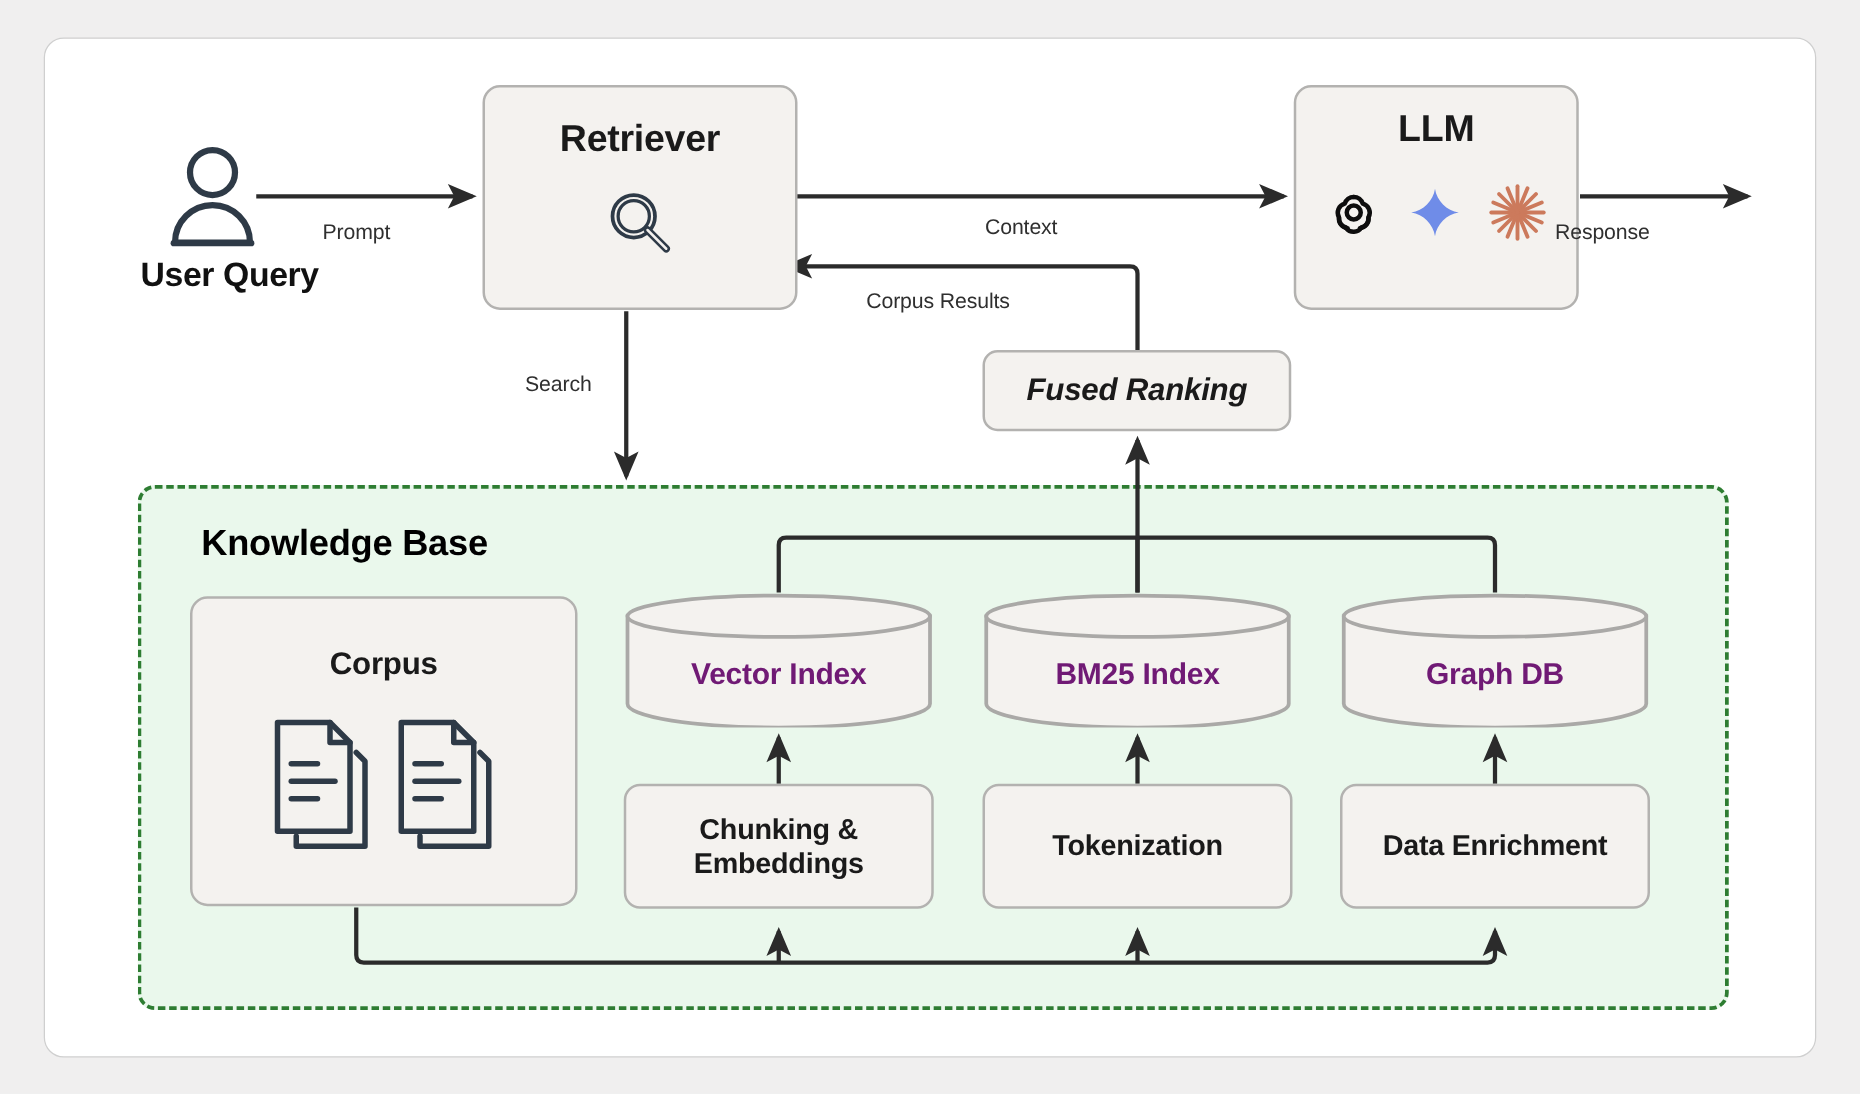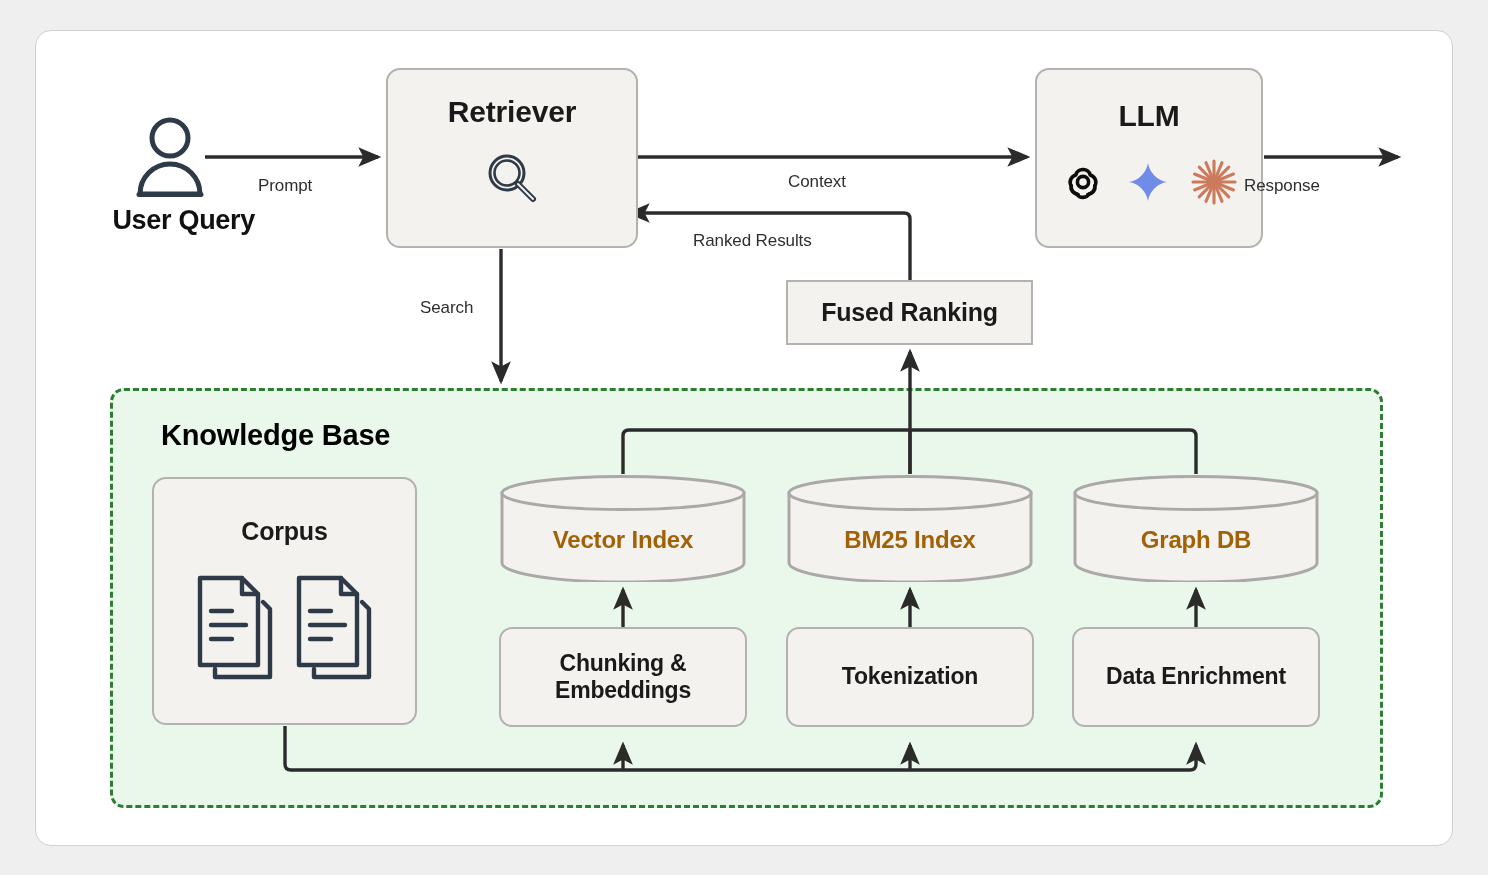--- a/index.html
+++ b/index.html
@@ -66,33 +66,34 @@
     left: 386px; top: 68px; width: 252px; height: 180px;
     justify-content: flex-start;
     padding-top: 24px;
   }
   #retriever .node-title { font-size: 30px; }
   #retriever .icon-wrap { margin-top: 20px; }
   
   #llm {
     left: 1035px; top: 68px; width: 228px; height: 180px;
     justify-content: flex-start;
-    padding-top: 28px;
+    padding-top: 16px;
   }
   #llm .node-title { font-size: 30px; }
   #llm-icons {
     display: flex;
     align-items: center;
     gap: 22px;
     margin-top: 26px;
   }
   
   #fused {
     left: 786px; top: 280px; width: 247px; height: 65px;
-    border-radius: 0;
+    border-radius: 12px;
+    font-style: italic;
   }
   #fused .node-title { font-size: 25px; }
   
   #kb {
     position: absolute;
     left: 110px; top: 388px; width: 1273px; height: 420px;
     box-sizing: border-box;
     background: #eaf8ec;
     border: 3px dashed #2e7d32;
     border-radius: 14px;
@@ -100,40 +101,40 @@
   #kb-title {
     position: absolute;
     left: 48px; top: 28px;
     font-size: 29px;
     font-weight: bold;
     color: #000000;
     letter-spacing: -0.2px;
   }
   
   #corpus {
-    left: 152px; top: 477px; width: 265px; height: 248px;
+    left: 152px; top: 477px; width: 310px; height: 248px;
     justify-content: flex-start;
     padding-top: 38px;
   }
   #corpus .node-title { font-size: 25px; }
   #corpus .icon-wrap { margin-top: 26px; }
   
   .cyl {
     position: absolute;
     width: 248px;
     height: 108px;
   }
   .cyl-label {
     position: absolute;
     width: 100%;
     text-align: center;
     top: 52px;
     font-size: 24px;
     font-weight: bold;
-    color: #a16207;
+    color: #701a75;
     letter-spacing: -0.2px;
   }
   #cyl-vector { left: 499px; top: 474px; }
   #cyl-bm25   { left: 786px; top: 474px; }
   #cyl-graph  { left: 1072px; top: 474px; }
   
   .proc {
     top: 627px;
     width: 248px;
     height: 100px;
@@ -333,17 +334,17 @@
   </div>
   <div class="node proc" id="proc-token">
     <div class="node-title">Tokenization</div>
   </div>
   <div class="node proc" id="proc-enrich">
     <div class="node-title">Data Enrichment</div>
   </div>
 
   <div class="edge-label" id="lbl-prompt">Prompt</div>
   <div class="edge-label" id="lbl-context">Context</div>
-  <div class="edge-label" id="lbl-ranked">Ranked Results</div>
+  <div class="edge-label" id="lbl-ranked">Corpus Results</div>
   <div class="edge-label" id="lbl-response">Response</div>
   <div class="edge-label" id="lbl-search">Search</div>
 
 </div>
 
 </body></html>

